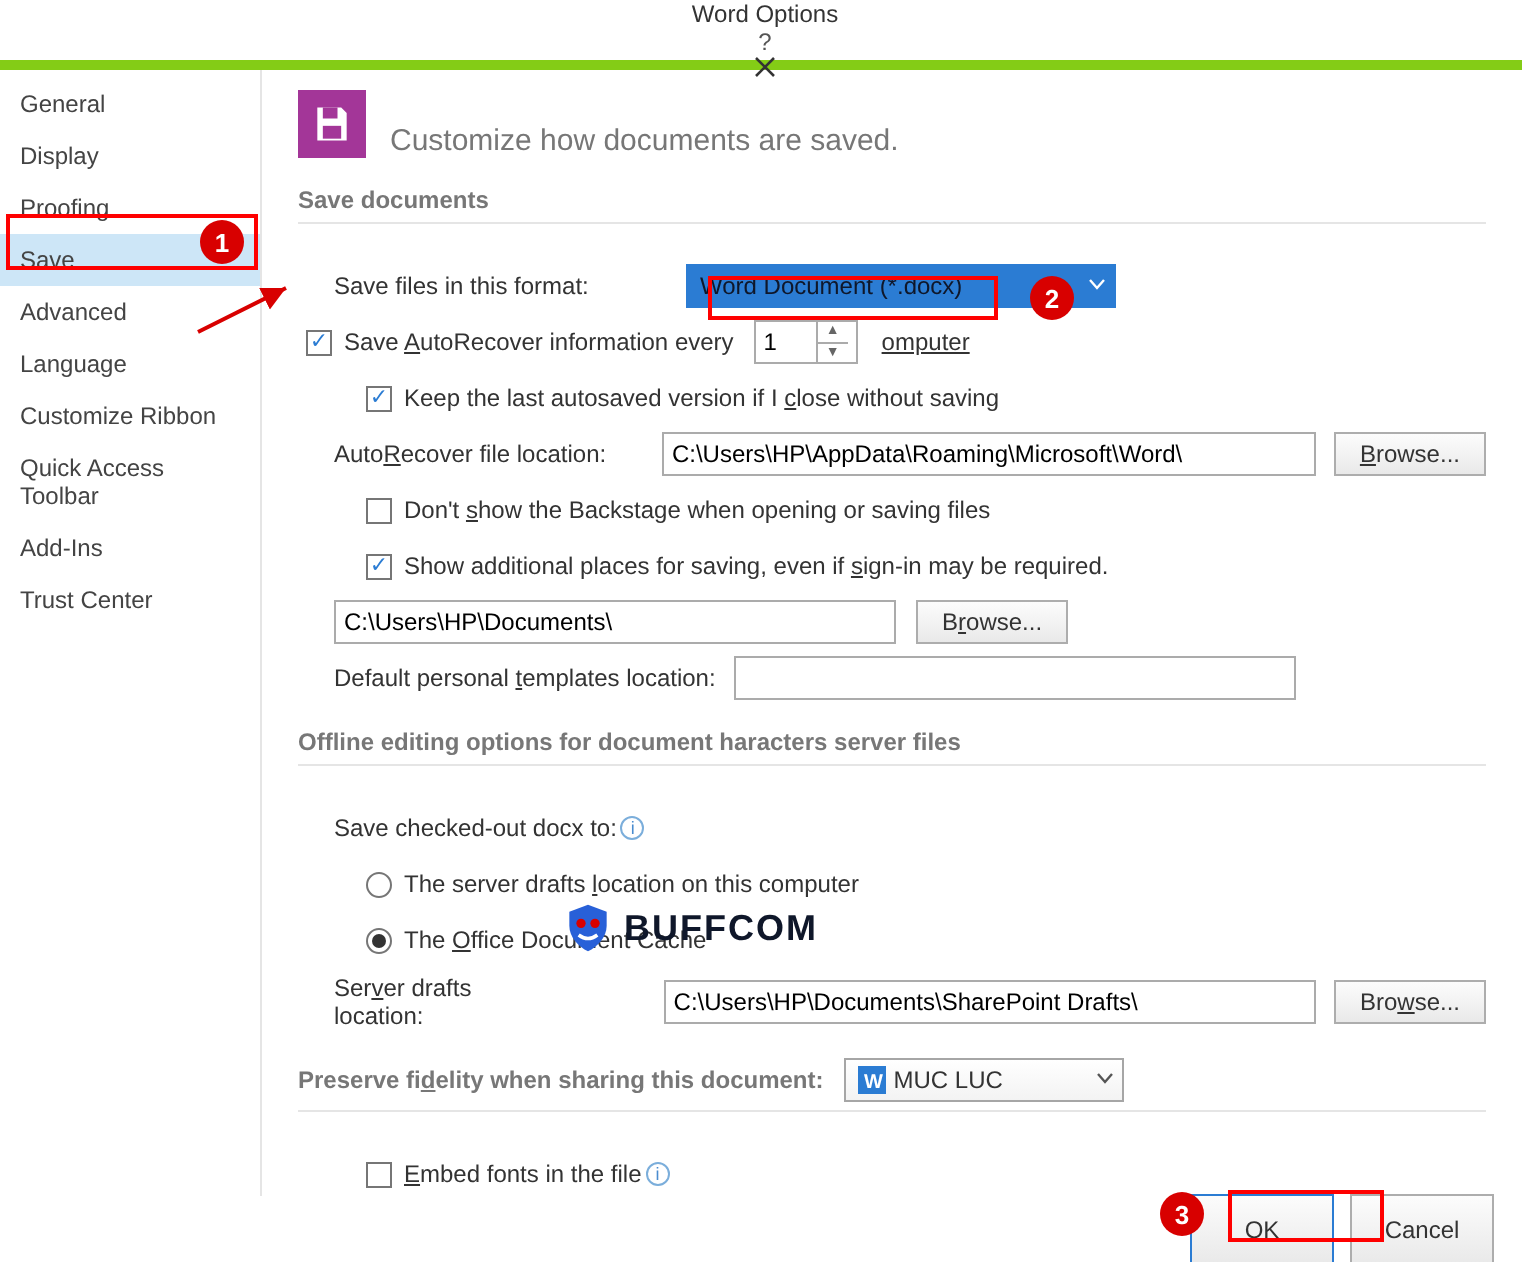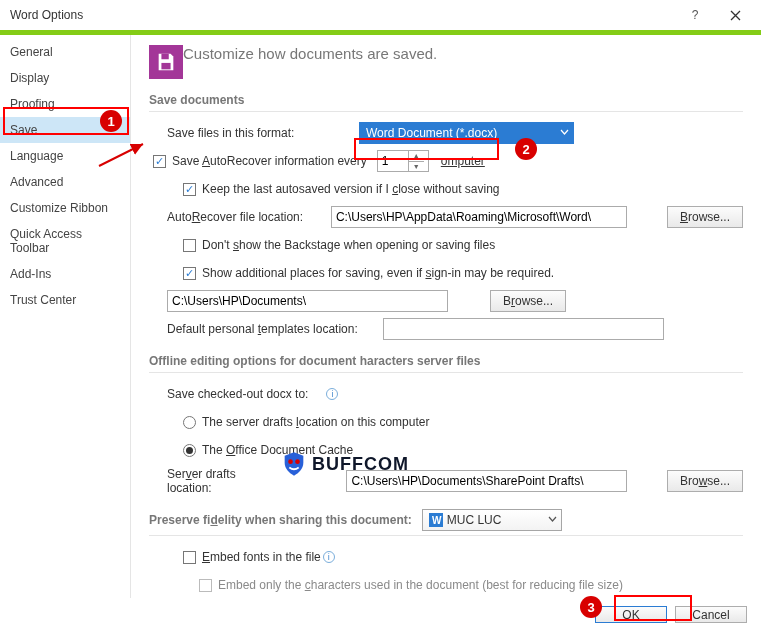--- a/index.html
+++ b/index.html
@@ -1,52 +1,52 @@
 <!DOCTYPE html>
 <html><head>
 <meta charset="utf-8">
 <style>
 * { box-sizing: border-box; font-family: "Segoe UI", Tahoma, sans-serif; }
 body { margin: 0; background: #fff; width: 761px; height: 631px; overflow: hidden; font-size: 12px; color: #333; }
-.titlebar { height: 30px; display: flex; align-items: center; padding: 0 6px 0 10px; border-bottom: 0; }
+.titlebar { height: 30px; display: flex; align-items: center; padding: 0 6px 0 10px; border-bottom: 0; flex-direction: column; }
 .titlebar .title { font-size: 12px; color: #333; }
 .titlebar .spacer { flex: 1; }
 .titlebar-btn { width: 40px; height: 28px; display: flex; align-items: center; justify-content: center; color: #555; }
 .dialog-body { display: flex; height: 568px; border-top: 5px solid #84cc16; }
 .sidebar { width: 131px; border-right: 1px solid #e5e5e5; padding-top: 4px; }
 .sidebar-item { padding: 6px 10px; cursor: pointer; color: #444; font-size: 12px; }
 .sidebar-item.active { background: #cde6f7; }
 .red-box { border: 2px solid #ff0000; position: absolute; pointer-events: none; }
 .content { flex: 1; padding: 10px 18px 0 18px; overflow: hidden; position: relative; }
-.header-row { display: flex; align-items: flex-start; margin-bottom: 14px; }
+.header-row { display: flex; align-items: flex-end; gap: 12px; margin-bottom: 14px; }
 .save-bigicon { width: 34px; height: 34px; background: #a33698; display: flex; align-items: center; justify-content: center; }
 .header-text { font-size: 15px; color: #777; }
-.section-title { font-size: 12px; font-weight: 600; color: #777; border-bottom: 1px solid #e5e5e5; padding-bottom: 4px; margin-bottom: 10px; }
+.section-title { font-size: 12px; font-weight: 600; color: #777; border-bottom: 1px solid #e5e5e5; padding-bottom: 4px; margin-bottom: 20px; }
 .row { display: flex; align-items: center; margin-bottom: 6px; min-height: 22px; font-size: 12px; }
 .lbl { color: #333; }
-.indent1 { padding-left: 18px; gap: 16px; }
+.indent1 { padding-left: 18px; }
 .indent2 { padding-left: 34px; }
 .indent3 { padding-left: 50px; }
 .select { height: 22px; border: 1px solid #a6a6a6; background: linear-gradient(#fff,#f3f3f3); padding: 0 20px 0 6px; font-size: 12px; position: relative; display: inline-flex; align-items: center; }
-.select.highlighted { background: #2b7cd3; color: #ffffff; border-color: #2b7cd3; }
+.select.highlighted { background: #2b7cd3; color: #0f172a; border-color: #2b7cd3; }
 .select .caret { position: absolute; right: 4px; top: 50%; transform: translateY(-50%); }
 input[type=text] { height: 22px; border: 1px solid #ababab; padding: 0 4px; font-size: 12px; background: #fff; }
 .spin { width: 52px; height: 22px; border: 1px solid #ababab; display: inline-flex; align-items: center; background:#fff; }
 .spin input { border: none; width: 30px; height: 20px; text-align: left; padding-left: 4px; outline: none; font-size:12px; }
 .spin .arrows { width: 16px; height: 20px; display: flex; flex-direction: column; border-left: 1px solid #ababab; }
 .spin .arrows div { flex:1; display:flex; align-items:center; justify-content:center; font-size:7px; color:#666; border-bottom:1px solid #ababab;}
 .spin .arrows div:last-child{border:none;}
 .chk { width: 13px; height: 13px; border: 1px solid #767676; margin-right: 6px; display: inline-flex; align-items: center; justify-content: center; background:#fff; flex-shrink:0;}
 .chk.checked::after { content: "✓"; font-size: 11px; color: #2b7cd3; line-height: 1; }
 .chk.disabled { border-color:#bbb; }
 .radio { width: 13px; height: 13px; border: 1px solid #767676; border-radius: 50%; margin-right: 6px; display:inline-flex; align-items:center; justify-content:center; flex-shrink:0;}
 .radio.selected::after { content:""; width:7px; height:7px; border-radius:50%; background:#333; }
 .browse-btn { height: 22px; border: 1px solid #adadad; background: linear-gradient(#fcfcfc,#e9e9e9); padding: 0 12px; font-size:12px; display:flex; align-items:center; cursor:pointer; }
 .footer { position: absolute; bottom: 0; right: 0; left: 0; height: 33px; display: flex; justify-content: flex-end; align-items: center; gap: 8px; padding: 0 14px; }
-.btn { height: 17px; min-width: 72px; border: 1px solid #adadad; background: linear-gradient(#fcfcfc,#e9e9e9); display:flex; align-items:center; justify-content:center; font-size:12px; cursor:pointer; }
+.btn { height: 36px; min-width: 72px; border: 1px solid #adadad; background: linear-gradient(#fcfcfc,#e9e9e9); display:flex; align-items:center; justify-content:center; font-size:12px; cursor:pointer; }
 .btn.primary { border: 1px solid #2b7cd3; }
 .callout { width: 22px; height: 22px; background: #d80000; border-radius: 50%; color:#fff; font-weight: bold; font-size:13px; display:flex; align-items:center; justify-content:center; position:absolute; pointer-events:none; }
 .arrow-annot { position:absolute; color:#d80000; pointer-events:none; }
 .disabled-text{color:#8a8a8a;}
 .under { text-decoration: underline; text-decoration-color: currentColor; }
 .watermark{position:absolute; left:280px; top:450px; display:flex; align-items:center; gap:4px; pointer-events:none;}
 .watermark .txt{font-weight:900; font-size:18px; letter-spacing:1px; color:#0f172a;}
 .info-icon{width:12px;height:12px;border:1px solid #7baedb;border-radius:50%;color:#4a8ccf;font-size:9px;display:inline-flex;align-items:center;justify-content:center;margin-left:2px;}
 </style>
 </head>
@@ -62,22 +62,22 @@
       </svg>
   </div>
 </div>
 
 <div class="dialog-body">
   <div class="sidebar">
     <div class="sidebar-item">General</div>
     <div class="sidebar-item">Display</div>
     <div class="sidebar-item">Proofing</div>
     <div class="sidebar-item active">Save</div>
+    <div class="sidebar-item">Advanced</div>
     <div class="sidebar-item">Language</div>
-    <div class="sidebar-item">Advanced</div>
     <div class="sidebar-item">Customize Ribbon</div>
     <div class="sidebar-item">Quick Access Toolbar</div>
     <div class="sidebar-item">Add-Ins</div>
     <div class="sidebar-item">Trust Center</div>
   </div>
 
   <div class="content">
     <div class="header-row">
       <div class="save-bigicon">
         <svg width="22" height="22" viewBox="0 0 24 24">

